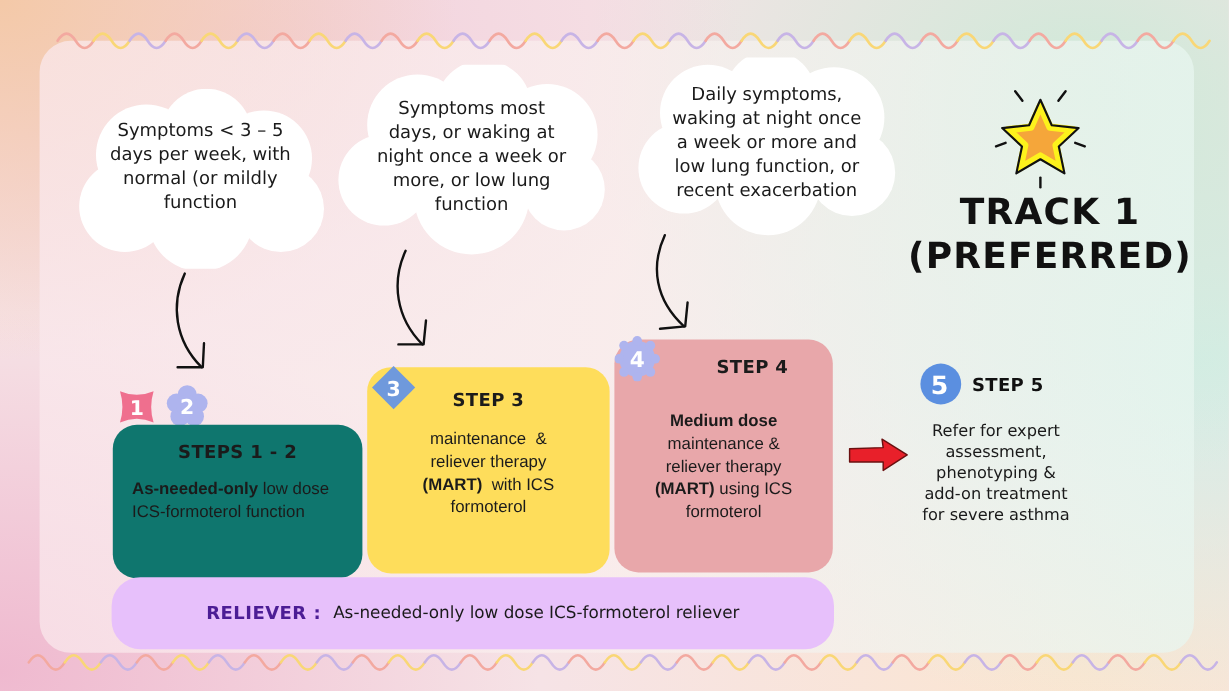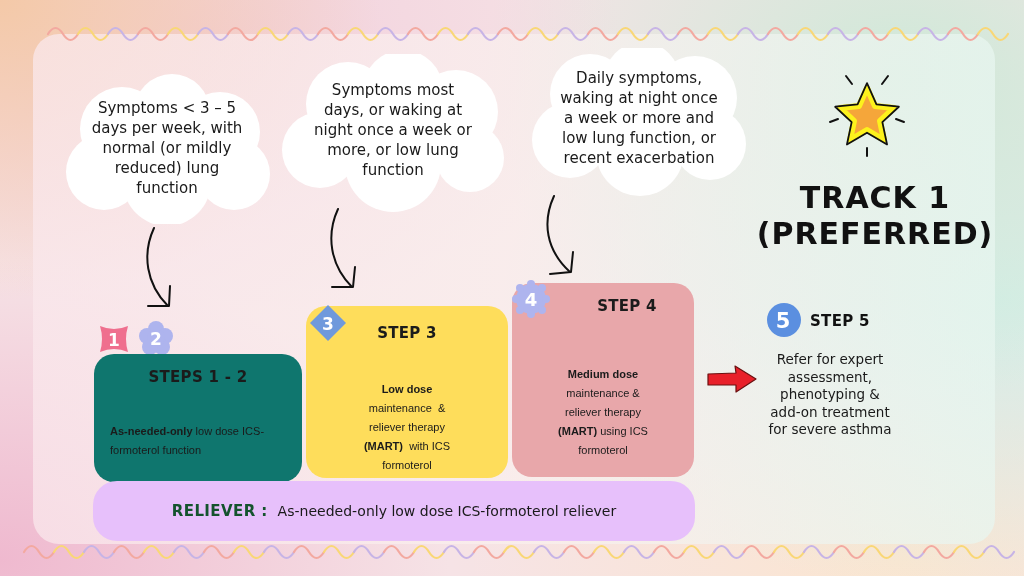--- a/index.html
+++ b/index.html
@@ -31,54 +31,54 @@
     position: absolute; left: 0; right: 0;
     text-align: center; color: #1a1a1a;
     font-family: "DejaVu Sans", sans-serif;
     font-size: 15px; line-height: 20px;
   }
 
   .arrow { position: absolute; }
 
   .card { position: absolute; border-radius: 20px; text-align: center; color: #1b1b1b; }
   .card-title { font-weight: bold; font-size: 15px; letter-spacing: 0.3px; }
-  .card-body { font-family: "Liberation Sans", sans-serif; font-size: 11px; line-height: 19px; margin-top: 24px; }
+  .card-body { font-family: "Liberation Sans", sans-serif; font-size: 14px; line-height: 19px; }
   .card-body b { font-weight: bold; }
 
   .card-12 { left: 94px; top: 354px; width: 208px; height: 128px; background: #0f766e; }
   .card-12 .card-title { position: absolute; left: 0; right: 0; top: 14px; }
   .card-12 .card-body { position: absolute; left: 16px; right: 10px; top: 44px; text-align: left; }
 
   .card-3 { left: 306px; top: 306px; width: 202px; height: 172px; background: #fedd5b; }
   .card-3 .card-title { position: absolute; left: 0; right: 0; top: 18px; }
   .card-3 .card-body { position: absolute; left: 0; right: 0; top: 50px; }
 
   .card-4 { left: 512px; top: 283px; width: 182px; height: 194px; background: #e8a7aa; }
   .card-4 .card-title { position: absolute; left: 0; right: 0; top: 14px; padding-left: 48px; }
   .card-4 .card-body { position: absolute; left: 0; right: 0; top: 58px; }
 
   .reliever-bar {
     position: absolute; left: 93px; top: 481px; width: 602px; height: 60px;
     border-radius: 24px; background: #e7c0fb;
     display: flex; align-items: center; justify-content: center; gap: 10px;
   }
-  .reliever-label { font-weight: bold; font-size: 15px; color: #14532d; letter-spacing: 0.4px; }
+  .reliever-label { font-weight: bold; font-size: 15px; color: #4c1d95; letter-spacing: 0.4px; }
   .reliever-text { font-size: 14px; color: #1a1a1a; }
 
   .badge { position: absolute; }
 
   .step5-title { position: absolute; left: 810px; top: 312px; font-weight: bold; font-size: 15px; color: #111; letter-spacing: 0.3px; }
   .step5-text {
     position: absolute; left: 760px; top: 351px; width: 140px; text-align: center;
     font-size: 13.5px; line-height: 17.5px; color: #1a1a1a;
   }
 
   .track-title {
     position: absolute; left: 740px; top: 160px; width: 270px; text-align: center;
-    font-weight: bold; font-size: 30px; line-height: 36px; color: #111; letter-spacing: 1px; margin-top: 20px;
+    font-weight: bold; font-size: 30px; line-height: 36px; color: #111; letter-spacing: 1px;
   }
   .star { position: absolute; left: 822px; top: 70px; }
   .red-arrow { position: absolute; left: 706px; top: 364px; }
 </style>
 </head>
 <body>
 
 <div class="panel"></div>
 
 <svg class="wave wave-top" viewBox="0 0 1024 24">
@@ -159,21 +159,20 @@
         <circle cx="158" cy="58" r="40"></circle>
       <circle cx="42" cy="98" r="38"></circle>
         <circle cx="172" cy="100" r="36"></circle>
         <circle cx="105" cy="108" r="44"></circle>
     </g>
   </svg>
   <div class="cloud-text" style="top:24px;">
     <div>Symptoms &lt; 3 – 5</div>
     <div>days per week, with</div>
     <div>normal (or mildly</div>
-    <div>reduced) lung</div>
     <div>function</div>
   </div>
 </div>
 
 <div class="cloud" style="left:278px; top:54px; width:230px; height:160px;">
   <svg width="230" height="160" viewBox="0 0 230 160">
     <g fill="#ffffff">
       <circle cx="70" cy="50" r="42"></circle>
         <circle cx="125" cy="36" r="40"></circle>
         <circle cx="178" cy="58" r="42"></circle>
@@ -257,21 +256,20 @@
 </svg>
 
 <div class="card card-12">
   <div class="card-title">STEPS 1 - 2</div>
   <div class="card-body"><b>As-needed-only</b><span> low dose ICS-formoterol function</span></div>
 </div>
 
 <div class="card card-3">
   <div class="card-title">STEP 3</div>
   <div class="card-body">
-    <div><b>Low dose</b></div>
     <div style="white-space:pre;">maintenance  &amp;</div>
     <div>reliever therapy</div>
     <div style="white-space:pre;"><b>(MART)</b><span>  with ICS</span></div>
     <div>formoterol</div>
   </div>
 </div>
 <svg class="badge" style="left:308px; top:303px;" width="40" height="40" viewBox="0 0 40 40">
   <path d="M20 2 L38 20 L20 38 L2 20 Z" fill="#6f99dc"></path>
   <text x="20" y="27" text-anchor="middle" font-family="DejaVu Sans, sans-serif" font-weight="bold" font-size="17" fill="#fff">3</text>
 </svg>

